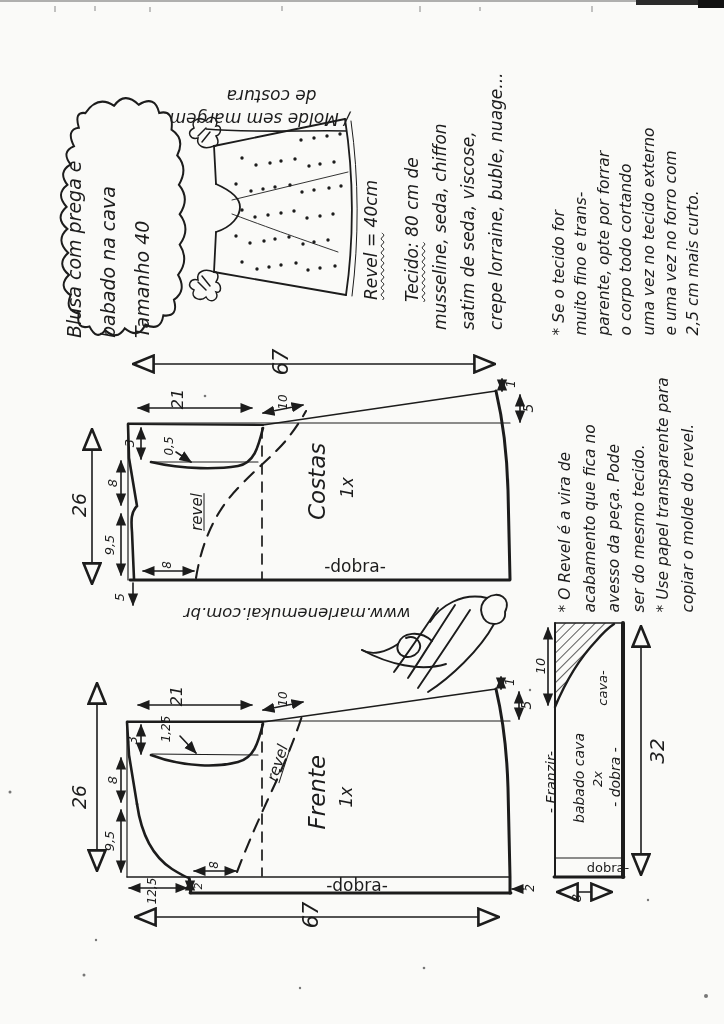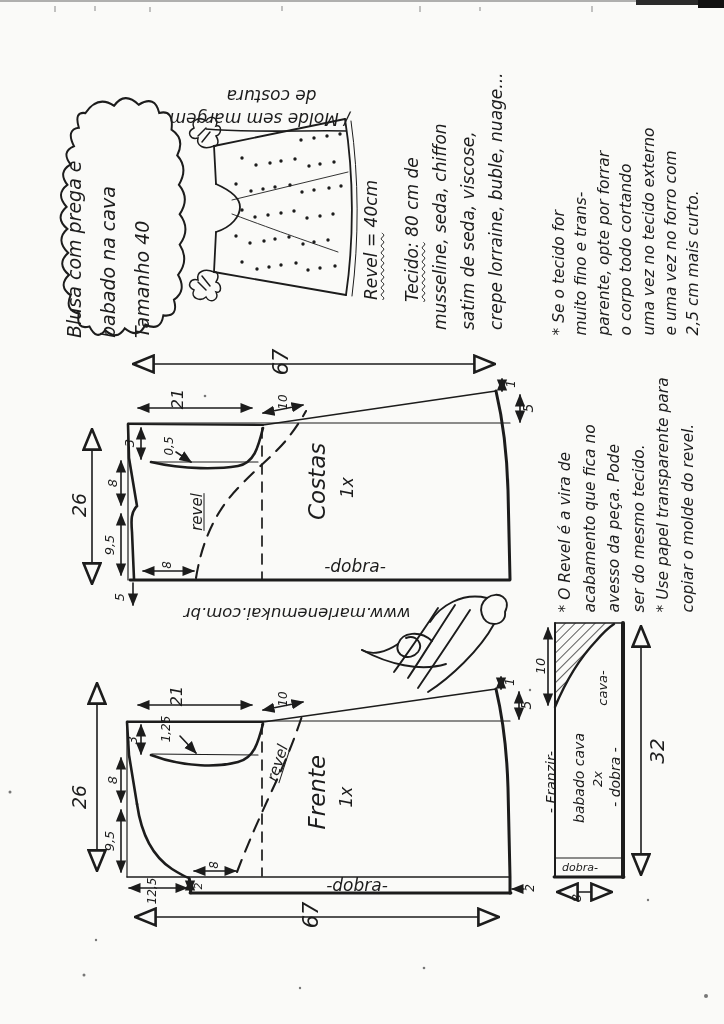--- a/index.html
+++ b/index.html
@@ -1,21 +1,21 @@
 <!DOCTYPE html>
 <html><head>
 <meta charset="utf-8">
 <style>
   html,body{margin:0;padding:0;background:#e8e8e6;}
   .page{position:relative;width:724px;height:1024px;margin:0 auto;background:#fafaf8;overflow:hidden;
         font-family:"DejaVu Sans",sans-serif;color:#1c1c1c;}
   .layer{position:absolute;left:0;top:0;width:724px;height:1024px;}
   .lbl{position:absolute;transform:translate(-50%,-50%) rotate(-90deg);transform-origin:center;
        white-space:nowrap;font-style:italic;color:#1c1c1c;line-height:1;}
-  .lbl-h{position:absolute;transform:translate(-50%,-50%);white-space:nowrap;font-style:italic;color:#1c1c1c;line-height:1;}
+  .lbl-h{position:absolute;transform:translate(-50%,-50%);white-space:nowrap;color:#1c1c1c;line-height:1;}
   .lbl-180{position:absolute;transform:translate(-50%,-50%) rotate(180deg);white-space:nowrap;font-style:italic;color:#1c1c1c;line-height:1;}
   .rblock{position:absolute;transform:rotate(-90deg);transform-origin:center;font-style:italic;color:#1c1c1c;}
   .rblock-180{position:absolute;transform:rotate(180deg);transform-origin:center;font-style:italic;color:#1c1c1c;text-align:center;}
   .wavy{text-decoration:underline;text-decoration-style:wavy;text-decoration-thickness:1.4px;text-underline-offset:3px;}
   .ul{text-decoration:underline;text-underline-offset:2px;}
   .bl{white-space:nowrap;}
 </style>
 </head>
 <body>
 
@@ -301,19 +301,19 @@
 <div class="lbl" style="left:198px;top:886px;font-size:11px;">2</div>
 <div class="lbl" style="left:214px;top:865px;font-size:12px;">8</div>
 <div class="lbl" style="left:510px;top:682px;font-size:12px;">1</div>
 <div class="lbl" style="left:526px;top:705px;font-size:14px;">5</div>
 <div class="lbl" style="left:530px;top:888px;font-size:12px;">2</div>
 
 <div class="lbl" style="left:579px;top:778px;font-size:14px;">babado cava</div>
 <div class="lbl" style="left:597px;top:779px;font-size:13px;">2x</div>
 <div class="lbl" style="left:551px;top:782px;font-size:14px;">- Franzir-</div>
 <div class="lbl" style="left:615px;top:777px;font-size:14px;">- dobra -</div>
-<div class="lbl-h" style="left:580px;top:867px;font-size:11px;">dobra-</div>
+<div class="lbl-h" style="left:608px;top:867px;font-size:13px;">dobra-</div>
 <div class="lbl" style="left:602px;top:688px;font-size:13px;">cava-</div>
 <div class="lbl" style="left:540px;top:666px;font-size:13px;">10</div>
 <div class="lbl" style="left:657px;top:751px;font-size:20px;">32</div>
 <div class="lbl" style="left:576px;top:898px;font-size:13px;">8</div>
 
 </div>
 
 </body></html>

